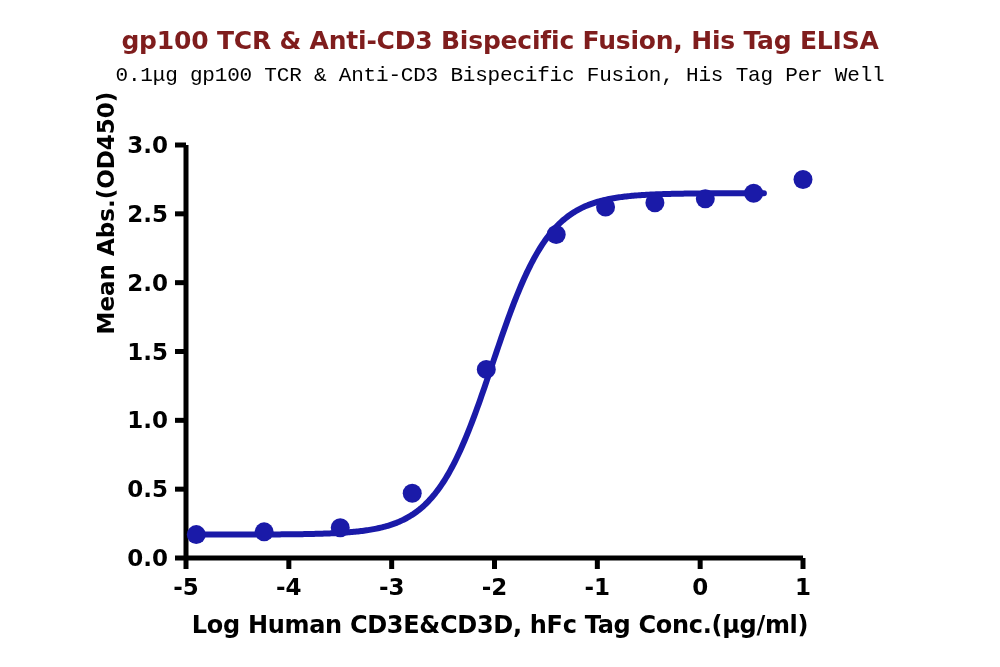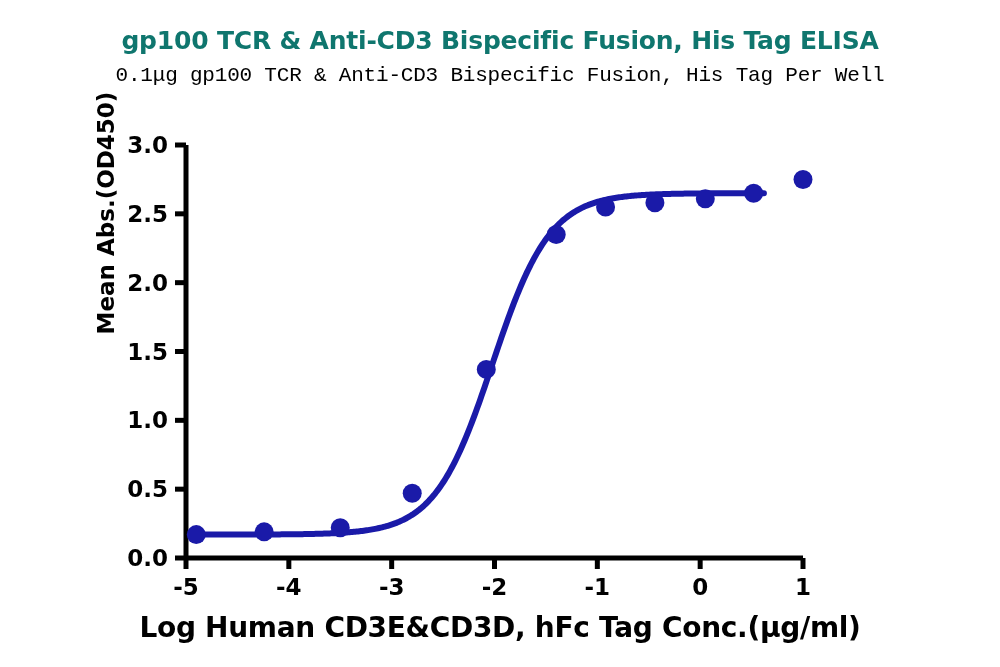--- a/index.html
+++ b/index.html
@@ -22,21 +22,21 @@
     background: #ffffff;
   }
   .title {
     position: absolute;
     left: 0;
     top: 26px;
     width: 1000px;
     text-align: center;
     font-size: 25px;
     font-weight: bold;
-    color: #0f766e;
+    color: #7f1d1d;
     letter-spacing: -0.2px;
     font-family: "DejaVu Sans", sans-serif;
     white-space: nowrap;
   }
   .subtitle {
     position: absolute;
     left: 0;
     top: 64px;
     width: 1000px;
     text-align: center;
@@ -60,21 +60,21 @@
     color: #000000;
     font-family: "DejaVu Sans", sans-serif;
     white-space: nowrap;
   }
   .xlabel {
     position: absolute;
     left: 0;
     top: 611px;
     width: 1000px;
     text-align: center;
-    font-size: 28px;
+    font-size: 24px;
     font-weight: bold;
     color: #000000;
     letter-spacing: -0.3px;
     font-family: "DejaVu Sans", sans-serif;
     white-space: nowrap;
   }
   svg.plot {
     position: absolute;
     left: 0;
     top: 0;

